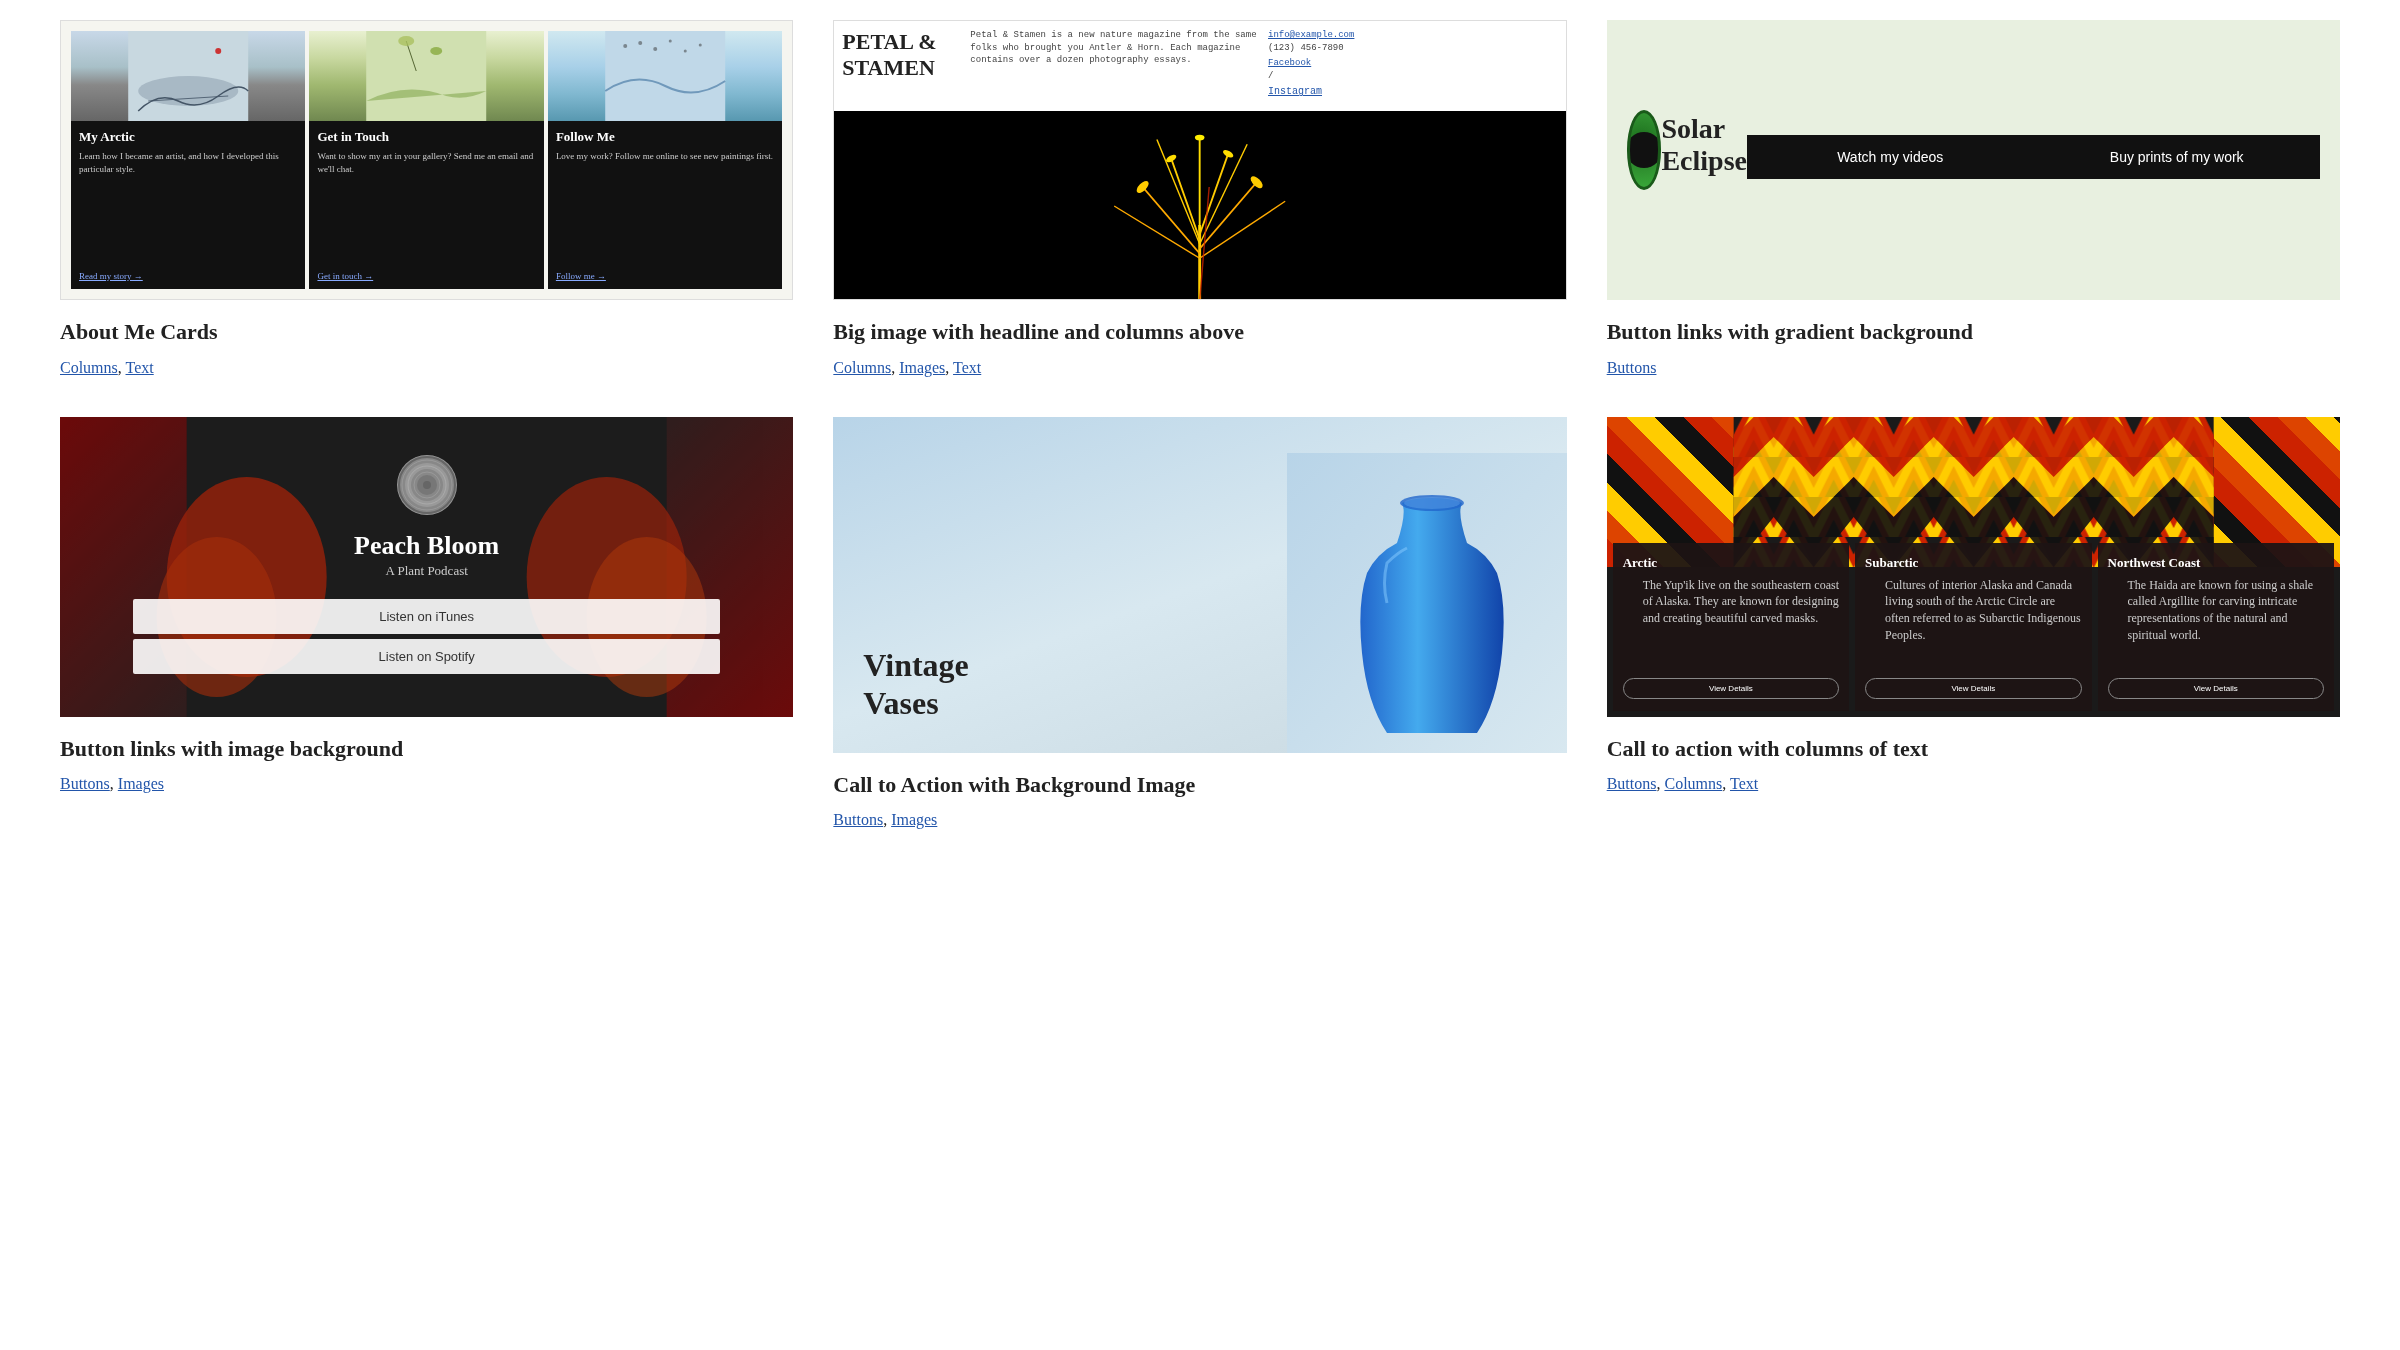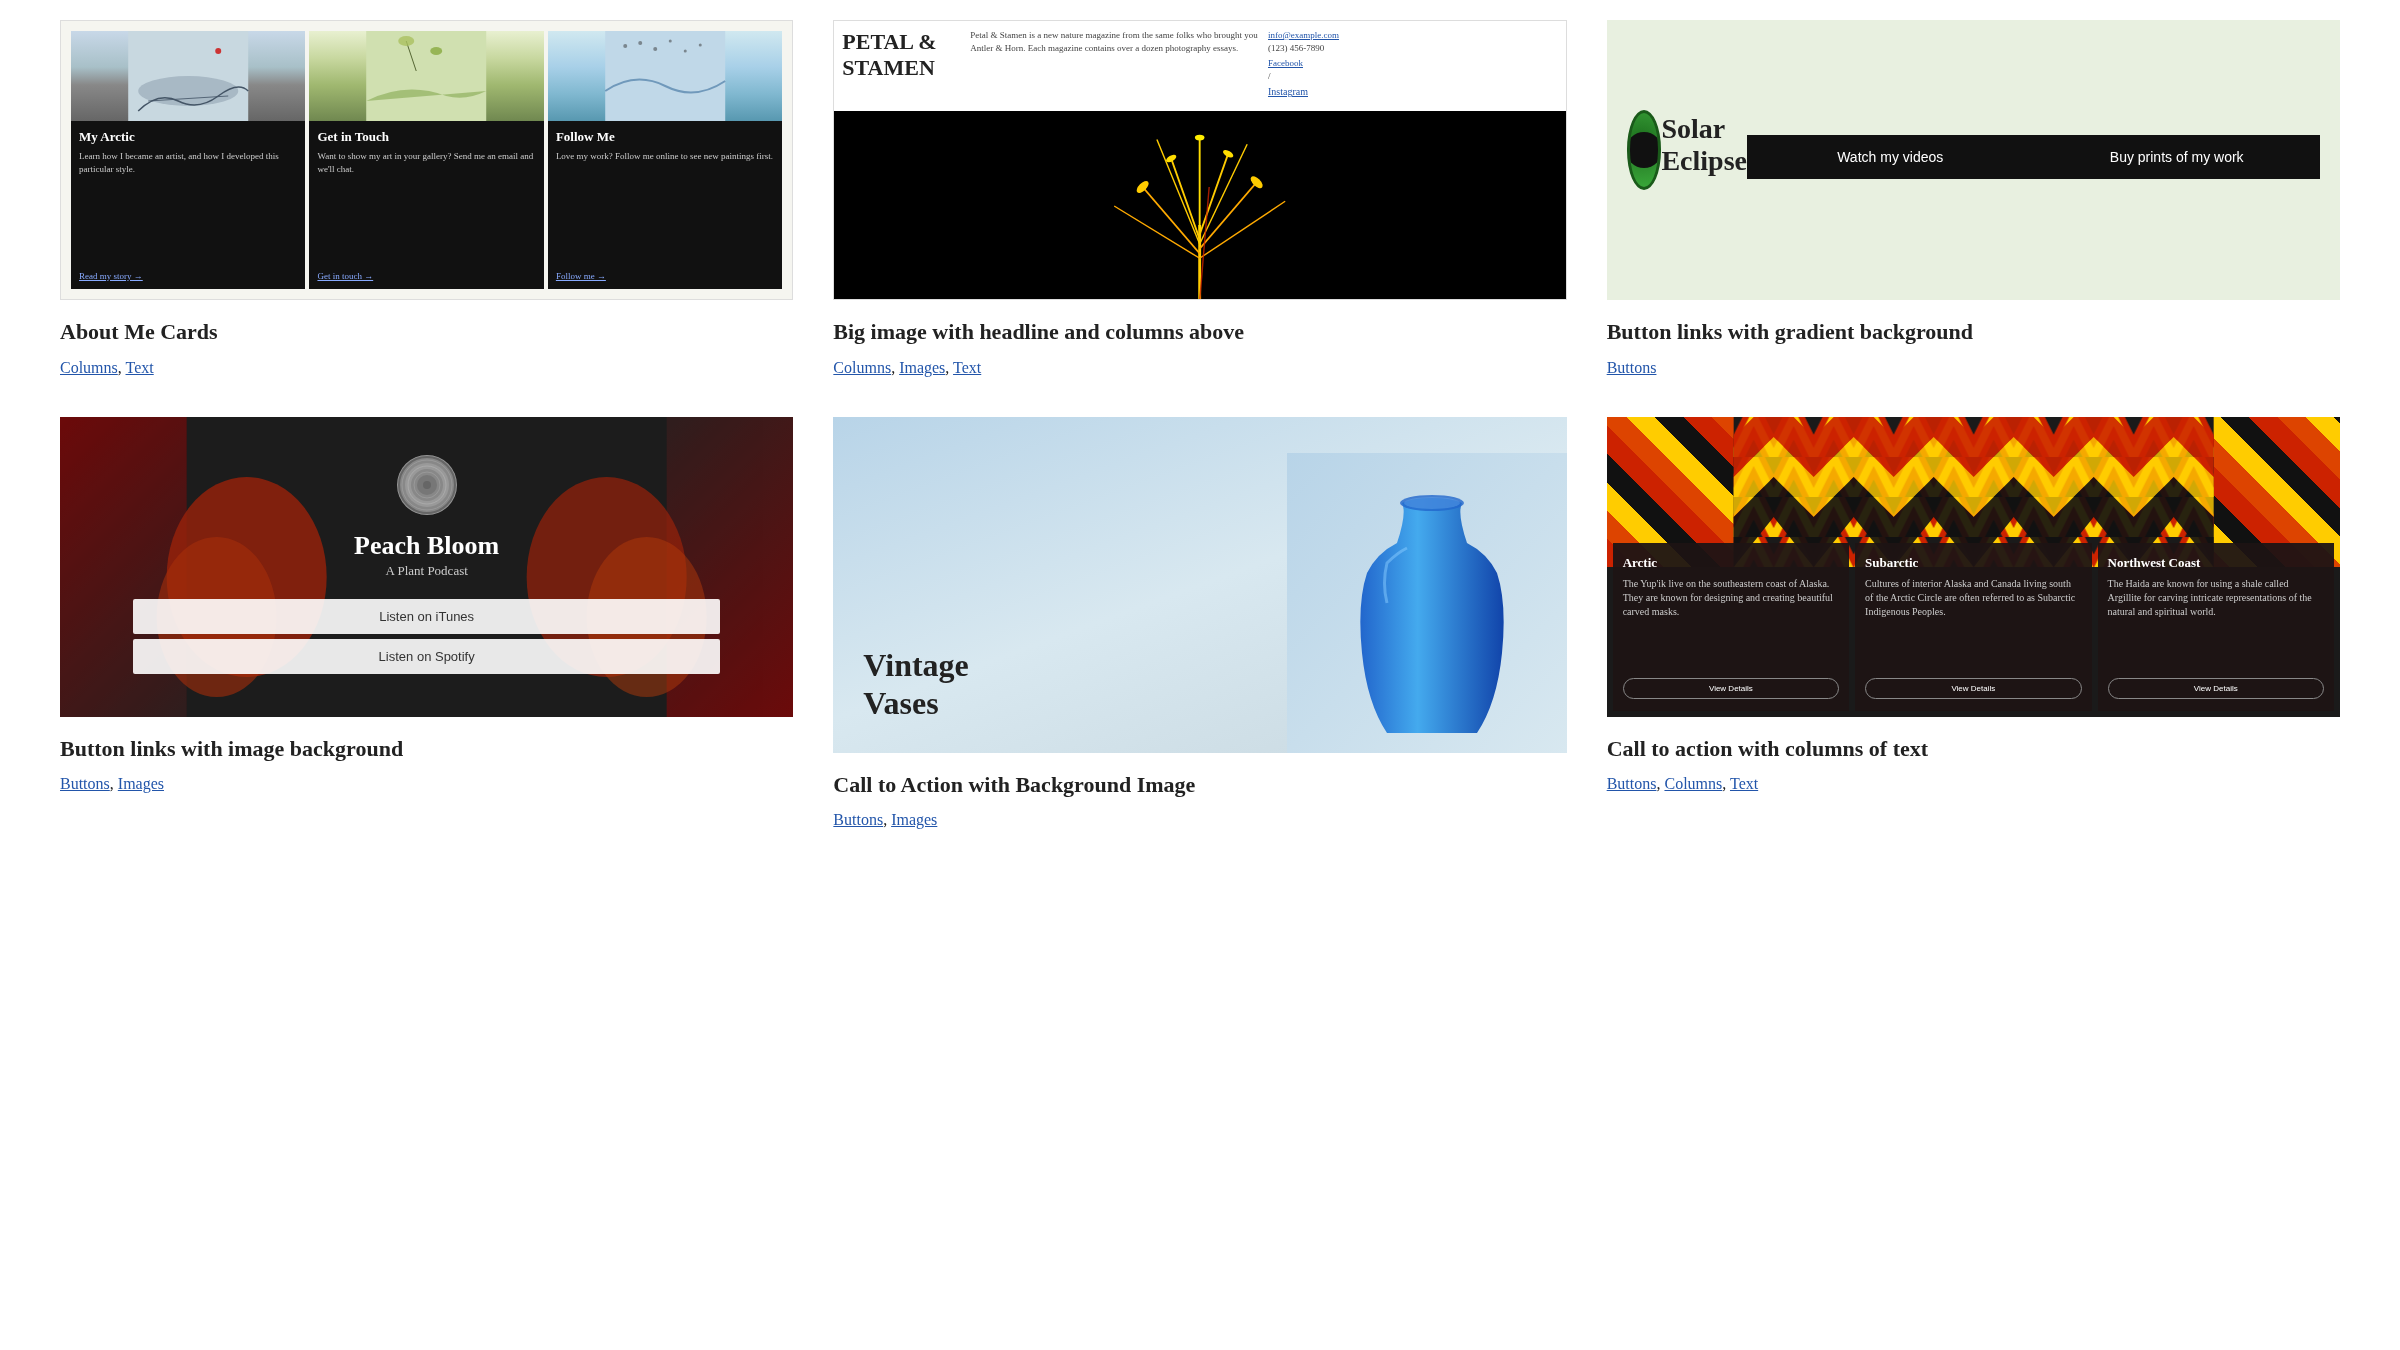--- a/index.html
+++ b/index.html
@@ -107,20 +107,21 @@
       width: 120px;
       flex-shrink: 0;
     }
 
     .big-image-cols {
       display: flex;
       gap: 8px;
       font-size: 9px;
       color: #444;
       flex: 1;
+      font-family: Liberation Mono, monospace;
     }
 
     .big-image-col {
       flex: 1;
       font-size: 9px;
       line-height: 1.4;
     }
 
     .big-image-col a {
       color: #000;
@@ -321,24 +322,25 @@
     }
 
     .cta-col-title {
       font-size: 13px;
       font-weight: bold;
       color: #fff;
       margin-bottom: 6px;
     }
 
     .cta-col-text {
-      font-size: 10px;
+      font-size: 12px;
       color: #ccc;
       line-height: 1.4;
       flex: 1;
+      margin-left: 20px;
     }
 
     .cta-col-btn {
       background: transparent;
       border: 1px solid #888;
       color: #fff;
       padding: 5px 8px;
       font-size: 8px;
       cursor: pointer;
       margin-top: 8px;

